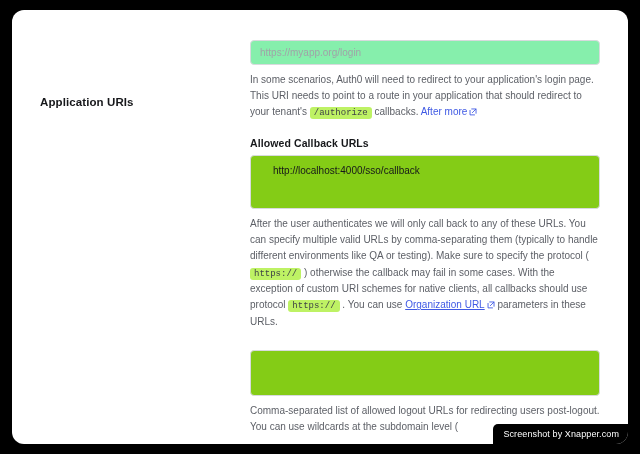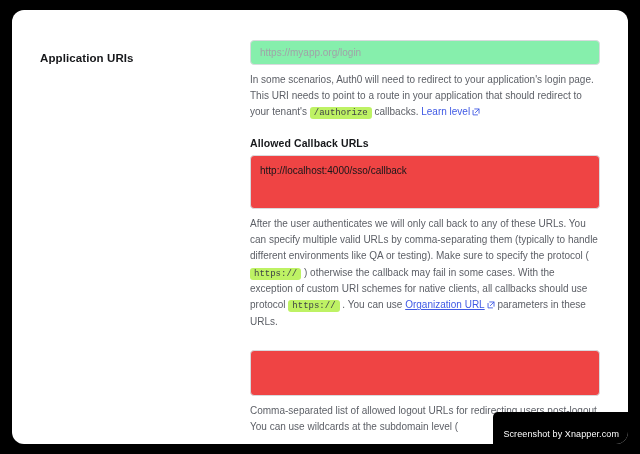--- a/index.html
+++ b/index.html
@@ -38,20 +38,21 @@
   .panel-left {
     width: 210px;
     flex: 0 0 210px;
     padding-top: 12px;
   }
   .panel-title {
     font-size: 11.5px;
     font-weight: bold;
     color: #16171a;
     letter-spacing: 0.1px;
+    margin-top: 44px;
   }
   .panel-right {
     flex: 1 1 auto;
     padding-right: 6px;
   }
   .field {
     margin-bottom: 16px;
   }
   .field-label {
     font-size: 10.5px;
@@ -74,25 +75,25 @@
     outline: none;
   }
   .text-input::placeholder {
     color: #a0a3a8;
   }
   .textarea {
     width: 100%;
     box-sizing: border-box;
     border: 1px solid #d8dadd;
     border-radius: 4px;
-    background: #ef4444;
+    background: #84cc16;
     font-family: "Liberation Sans", sans-serif;
     font-size: 10px;
     color: #16171a;
-    padding: 7px 9px;
+    padding: 7px 22px;
     outline: none;
     resize: none;
     line-height: 1.5;
     display: block;
   }
   .ta-callback { height: 54px; }
   .ta-logout { height: 46px; }
   .helper {
     font-size: 10px;
     line-height: 1.62;
@@ -120,21 +121,21 @@
     vertical-align: -1px;
   }
   .ext-icon svg { display: block; }
   .watermark {
     position: absolute;
     right: 0;
     bottom: 0;
     background: #000000;
     color: #ffffff;
     font-size: 9px;
-    padding: 17px 9px 5px 10px;
+    padding: 5px 9px 5px 10px;
     border-top-left-radius: 5px;
     letter-spacing: 0.1px;
     font-family: "Liberation Sans", sans-serif;
   }
   .section-gap { height: 4px; }
 </style>
 </head>
 <body>
 
 <div class="screen">
@@ -147,21 +148,21 @@
       </div>
 
       <div class="panel-right">
 
         <div class="field">
           <input class="text-input" type="text" value="" placeholder="https://myapp.org/login" style="">
           <div class="helper">
             <span>In some scenarios, Auth0 will need to redirect to your application's login page. This URI needs to point to a route in your application that should redirect to your tenant's</span>
             <code class="inline">/authorize</code>
             <span>callbacks.</span>
-            <a class="link" href="#"><span>Learn level</span><span class="ext-icon"><svg viewBox="0 0 10 10" width="8" height="8">
+            <a class="link" href="#"><span>After more</span><span class="ext-icon"><svg viewBox="0 0 10 10" width="8" height="8">
                     <path d="M3.4 1.2h5.4v5.4" fill="none" stroke="#3f59e4" stroke-width="1.1" stroke-linecap="round" stroke-linejoin="round"></path>
                     <path d="M8.6 1.4L4.2 5.8" fill="none" stroke="#3f59e4" stroke-width="1.1" stroke-linecap="round"></path>
                     <path d="M6.9 8.6H1.3V3.0" fill="none" stroke="#3f59e4" stroke-width="1.1" stroke-linecap="round" stroke-linejoin="round"></path>
                   </svg></span></a>
           </div>
         </div>
 
         <div class="field">
           <div class="field-label">Allowed Callback URLs</div>
           <textarea class="textarea ta-callback" placeholder="" style="">http://localhost:4000/sso/callback</textarea>

